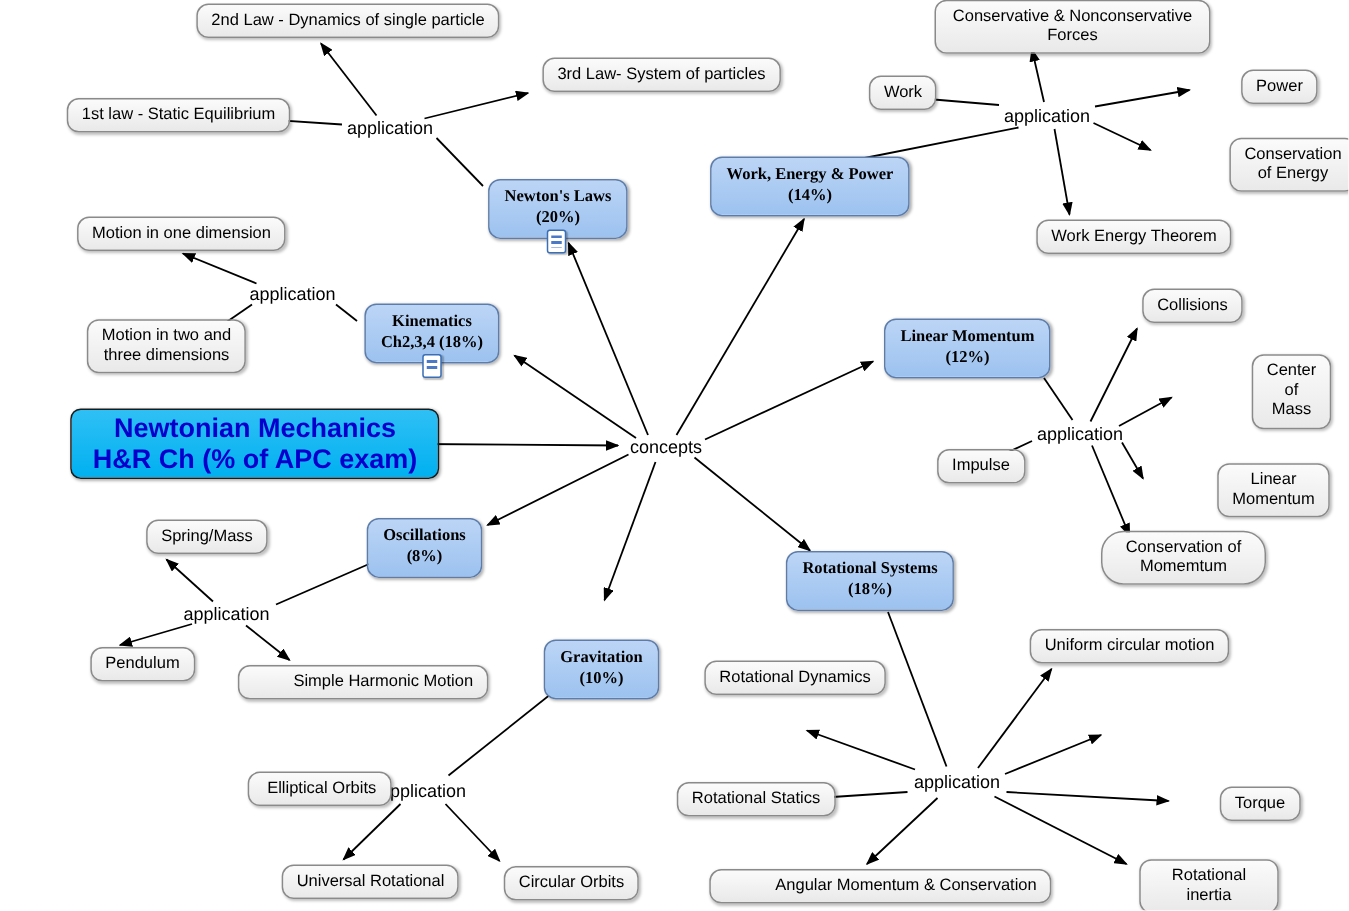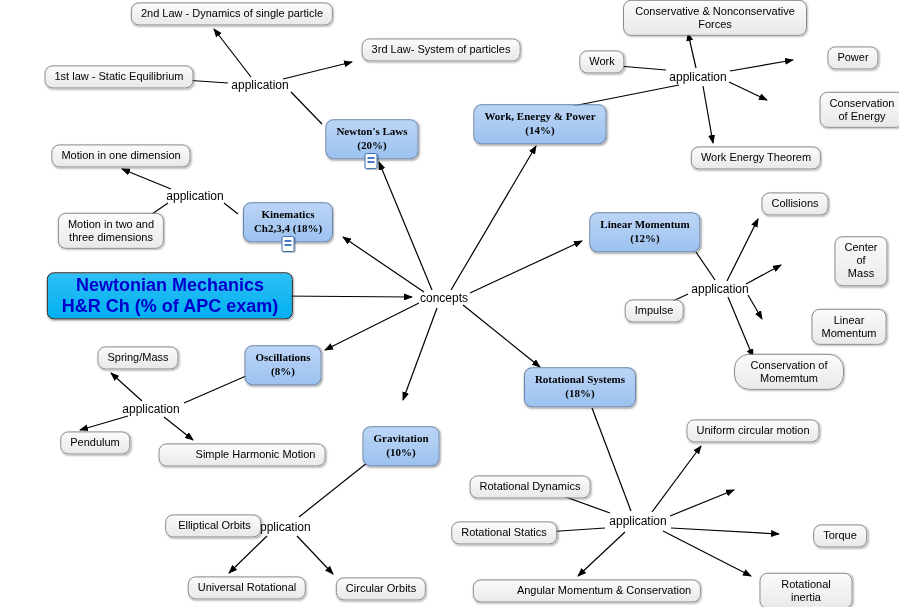--- a/index.html
+++ b/index.html
@@ -148,16 +148,16 @@
     <div class="node leaf" style="left: 64px; top: 443px;">Pendulum</div>
     <div class="node leaf" style="left: 211px; top: 455px; padding-left: 36px;">Simple Harmonic Motion</div>
     <div class="node leaf" style="left: 182px; top: 526px; padding-left: 12px;">Elliptical Orbits</div>
     <div class="node leaf" style="left: 216px; top: 588px;">Universal Rotational</div>
     <div class="node leaf" style="left: 350px; top: 589px;">Circular Orbits</div>
     <div class="node leaf" style="left: 722px; top: 431px;">Uniform circular motion</div>
     <div class="node leaf" style="left: 809px; top: 536px;">Torque</div>
     <div class="node leaf" style="left: 775px; top: 591px;">Rotational inertia</div>
     <div class="node leaf" style="left: 556px; top: 591px; padding-left: 43px;">Angular Momentum &amp; Conservation</div>
     <div class="node leaf" style="left: 473px; top: 533px;">Rotational Statics</div>
-    <div class="node leaf" style="left: 499px; top: 487px; text-align: right;">Rotational Dynamics</div>
+    <div class="node leaf" style="left: 499px; top: 452px; text-align: right;">Rotational Dynamics</div>
     <div class="res-icon" style="left: 371px; top: 161px;"></div>
     <div class="res-icon" style="left: 288px; top: 244px;"></div>
   </div>
 
 </body></html>

